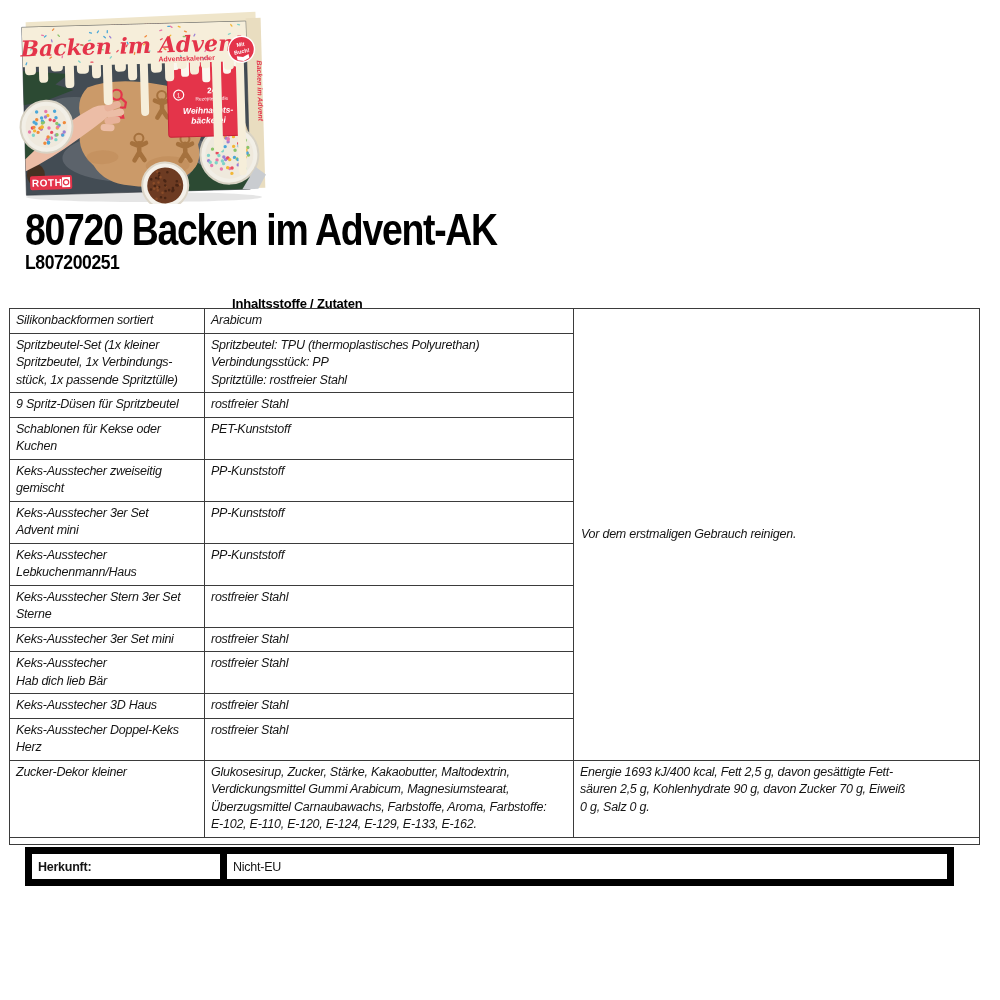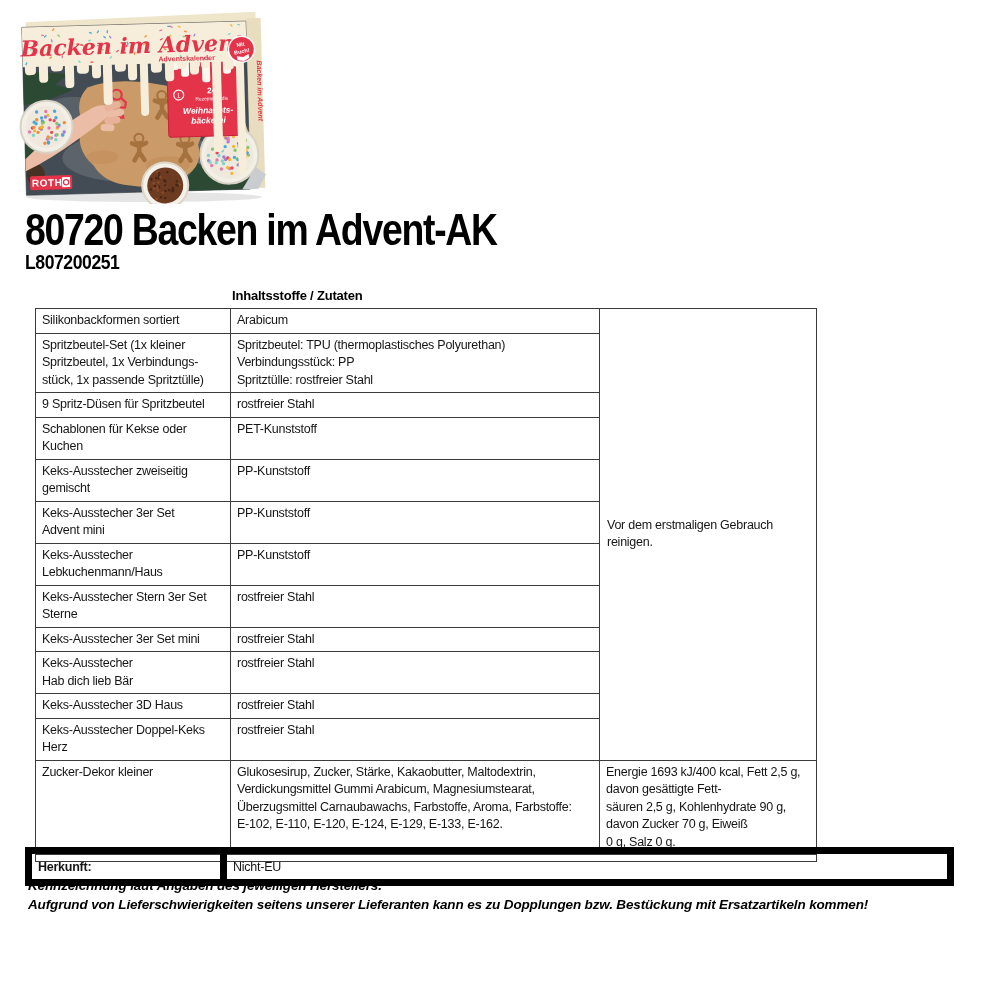--- a/index.html
+++ b/index.html
@@ -3,25 +3,25 @@
 <meta charset="utf-8">
 <style>
   html,body{margin:0;padding:0;background:#fff;}
   .sheet{position:relative;width:1000px;height:1000px;background:#fff;overflow:hidden;
          font-family:"Liberation Sans",sans-serif;color:#111;}
   .photo{position:absolute;left:16px;top:6px;}
   .page-title{position:absolute;left:25px;top:205px;margin:0;font-size:44px;font-weight:bold;
               letter-spacing:-1.5px;transform:scaleX(.85);transform-origin:left top;white-space:nowrap;color:#000;}
   .article-no{position:absolute;left:25px;top:251px;font-size:20px;font-weight:bold;
               letter-spacing:-.5px;transform:scaleX(.88);transform-origin:left top;color:#000;}
-  .col-header{position:absolute;top:288px;font-size:13px;font-weight:bold;letter-spacing:-.2px;color:#000;white-space:pre;}
+  .col-header{position:absolute;top:296px;font-size:13px;font-weight:bold;letter-spacing:-.2px;color:#000;white-space:pre;}
   .ch1{left:232px;}
   .ch2{left:595px;}
   table{border-collapse:collapse;}
-  .main-table{position:absolute;left:35px;top:308px;width:782px;table-layout:fixed;}
+  .main-table{position:absolute;left:9px;top:308px;width:971px;table-layout:fixed;font-style:italic;}
   .main-table td{border:1px solid #3b3b3b;padding:3px 6px 3px 6px;vertical-align:top;
                  font-size:12.5px;line-height:17.5px;letter-spacing:-.25px;white-space:pre-line;color:#151515;}
   .main-table td.merged{vertical-align:middle;padding-left:7px;}
   .main-table tr.strip td{height:6px;padding:0;line-height:6px;}
   .herkunft-table{position:absolute;left:25px;top:847px;width:929px;table-layout:fixed;}
   .herkunft-table td{border:7px solid #000000;padding:3px 6px;font-size:12.5px;line-height:18px;
                      letter-spacing:-.25px;height:19px;vertical-align:middle;color:#151515;}
   .herkunft-table td.b{font-weight:bold;}
   .footer{position:absolute;left:28px;top:877px;font-size:13.5px;font-weight:bold;font-style:italic;
           line-height:18.5px;letter-spacing:-.15px;color:#000;white-space:nowrap;}
@@ -459,18 +459,14 @@
         <col>
       </colgroup>
     <tbody>
       <tr>
         <td class="b">Herkunft:</td>
         <td>Nicht-EU</td>
       </tr>
     </tbody>
   </table>
 
-  <div class="footer">
-    <div>Kennzeichnung laut Angaben des jeweiligen Herstellers.</div>
-    <div>Aufgrund von Lieferschwierigkeiten seitens unserer Lieferanten kann es zu Dopplungen bzw. Bestückung mit Ersatzartikeln kommen!</div>
-  </div>
 
 </div>
 
 </body></html>

